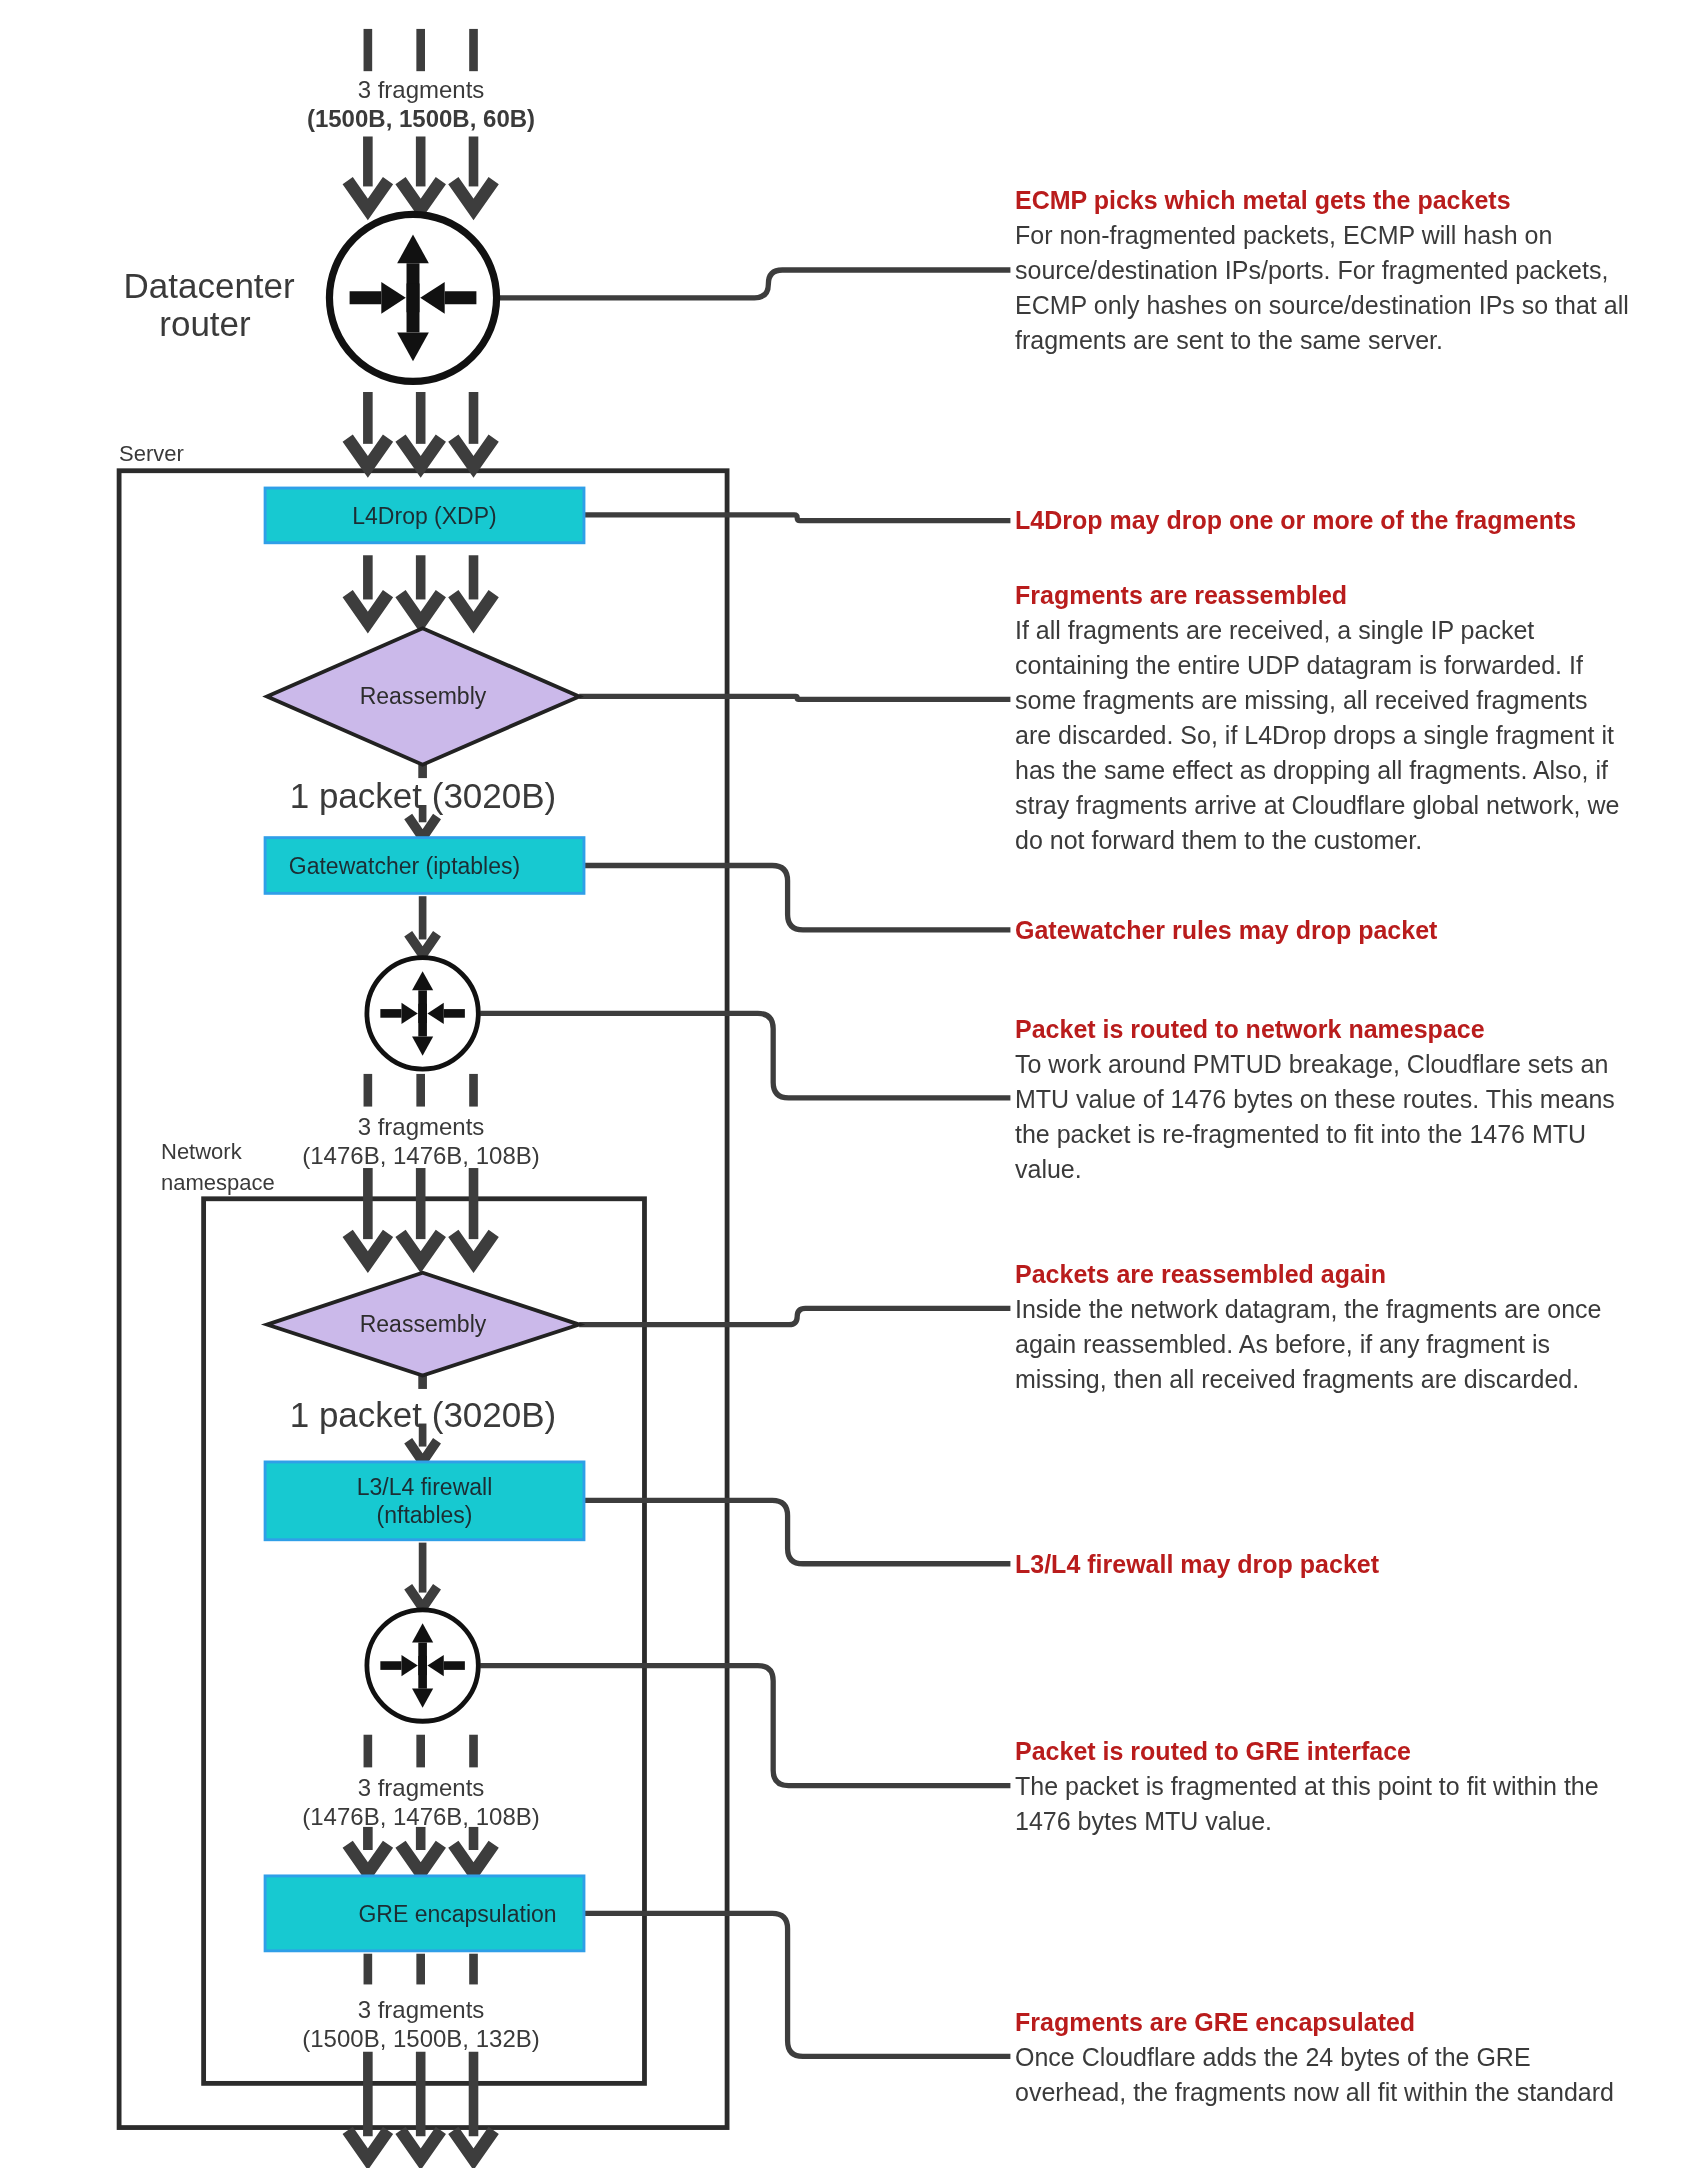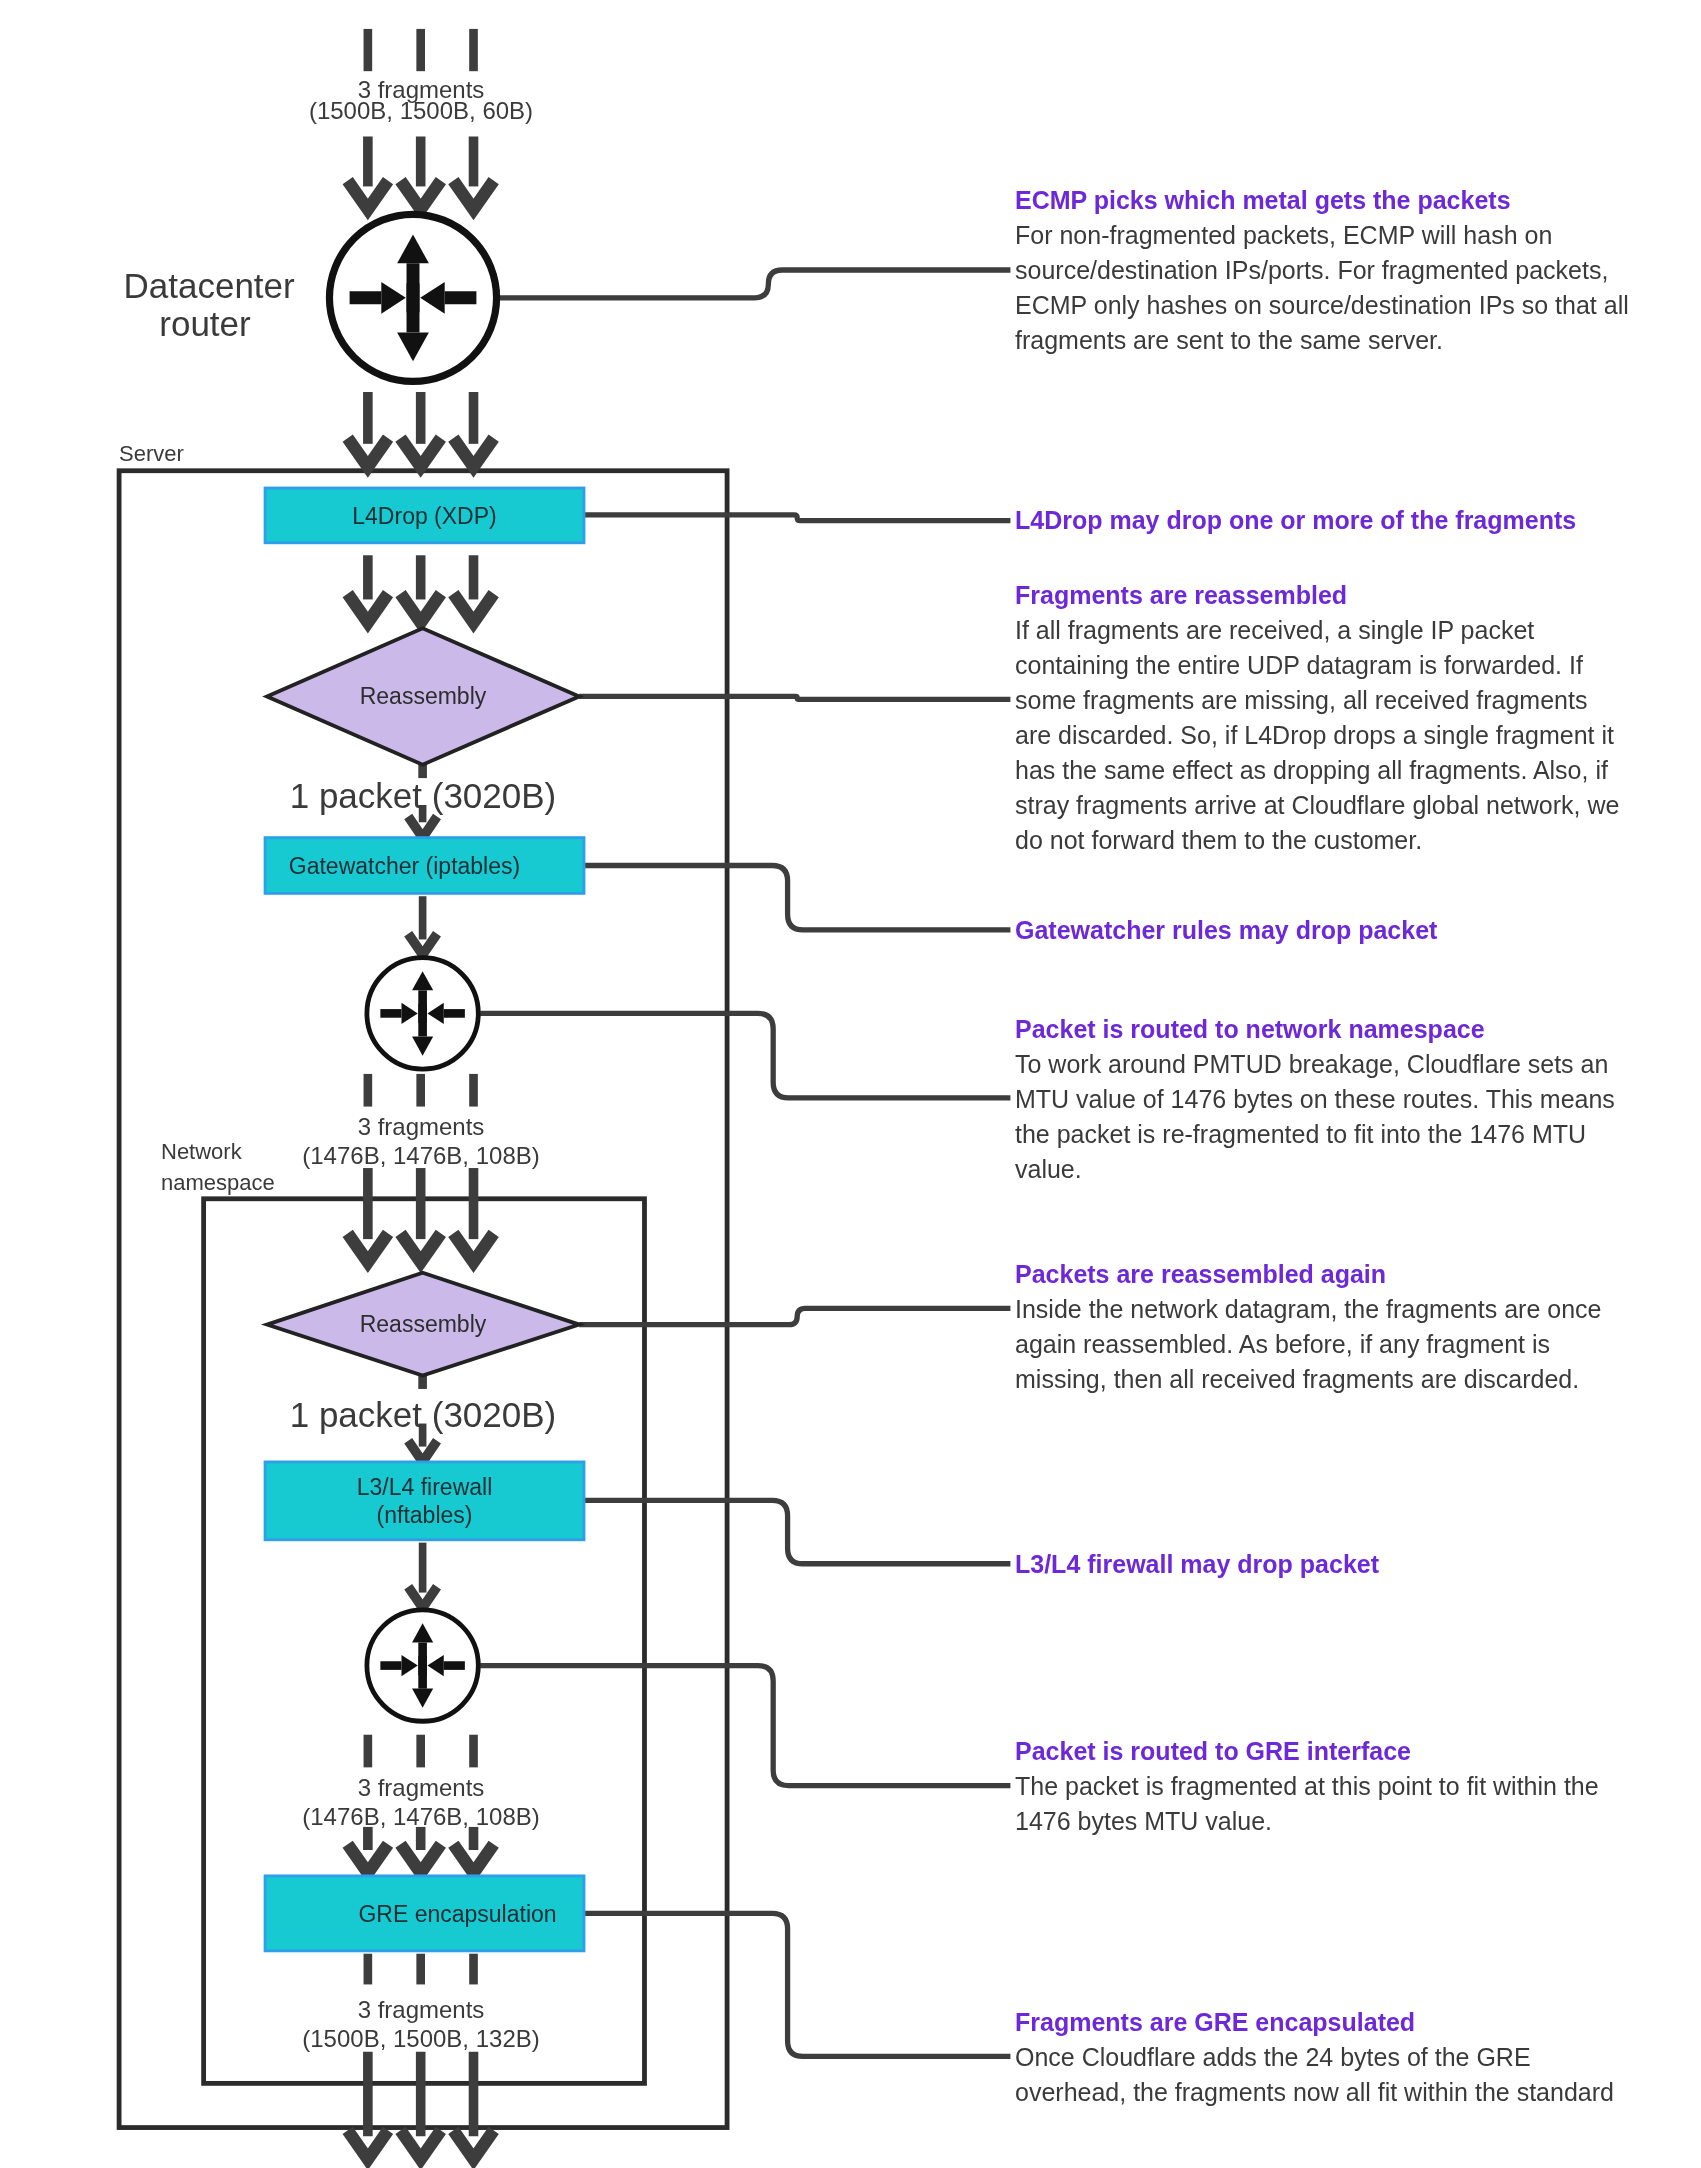--- a/index.html
+++ b/index.html
@@ -24,21 +24,21 @@
     color:#1c2d33;font-size:23px;line-height:28px;text-align:center;
   }
   .diamondtext{
     position:absolute;z-index:2;display:flex;align-items:center;justify-content:center;
     color:#2d2d2d;font-size:23px;
   }
   .f25{font-size:24px;line-height:29px;}
   .f28{font-size:35px;}
   .f23{font-size:22px;line-height:31px;}
   .ann{position:absolute;left:1015px;z-index:2;font-size:25px;line-height:35px;color:#3a3a3a;white-space:nowrap;}
-  .ann .h{font-weight:bold;color:#6d28d9;}
+  .ann .h{font-weight:bold;color:#b91c1c;}
   .wrap{white-space:normal;}
 </style>
 </head>
 <body>
 
 <div id="canvas">
 
   <svg id="diagram-svg" width="1701" height="2168" viewBox="0 0 1771 2257">
     <defs>
       <g id="routericon">
@@ -166,21 +166,21 @@
 
     <rect x="276" y="508" width="332" height="57" fill="#17c9d1" stroke="#2f9fe8" stroke-width="3"></rect>
     <polygon points="278,725 440,654 603,725 440,796" fill="#cbb9ea" stroke="#222222" stroke-width="4"></polygon>
     <rect x="276" y="872" width="332" height="58" fill="#17c9d1" stroke="#2f9fe8" stroke-width="3"></rect>
     <polygon points="278,1379 440,1325 603,1379 440,1432" fill="#cbb9ea" stroke="#222222" stroke-width="4"></polygon>
     <rect x="276" y="1522" width="332" height="81" fill="#17c9d1" stroke="#2f9fe8" stroke-width="3"></rect>
     <rect x="276" y="1953" width="332" height="78" fill="#17c9d1" stroke="#2f9fe8" stroke-width="3"></rect>
   </svg>
 
   <div class="lbl f25" style="left:421px;top:75px;">3 fragments</div>
-  <div class="lbl f25" style="left:421px;top:96px;">(1500B, 1500B, 60B)</div>
+  <div class="lbl f25" style="left:421px;top:104px;font-weight:bold;">(1500B, 1500B, 60B)</div>
 
   <div class="lbl f28 wrap" style="left:205px;top:267px;width:163px;line-height:38px;">Datacenter router</div>
 
   <div class="lbl-left f23" style="left:119px;top:438px;">Server</div>
 
   <div class="boxtext" style="left:265px;top:488px;width:319px;height:55px;">L4Drop (XDP)</div>
 
   <div class="diamondtext" style="left:267px;top:628px;width:312px;height:136px;">Reassembly</div>
 
   <div class="lbl f28" style="left:423px;top:776px;">1 packet (3020B)</div>

